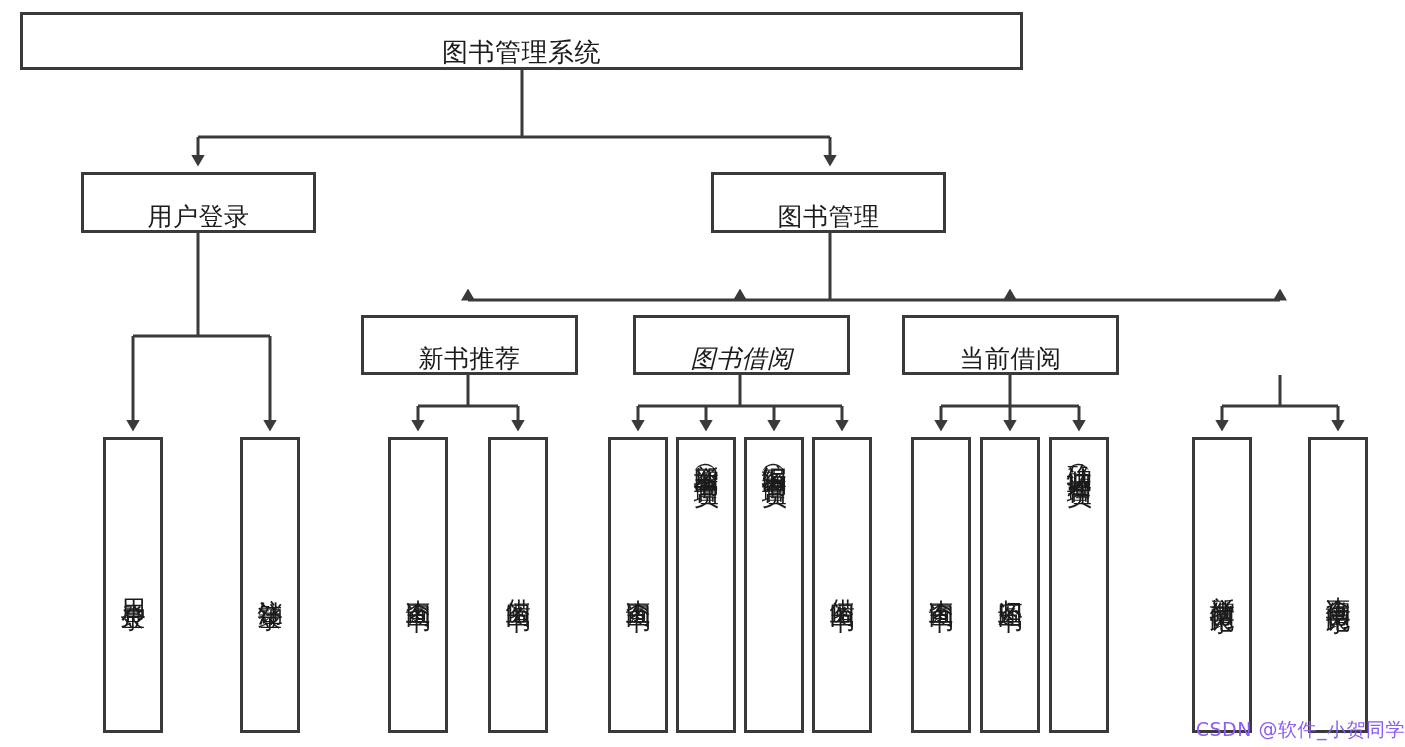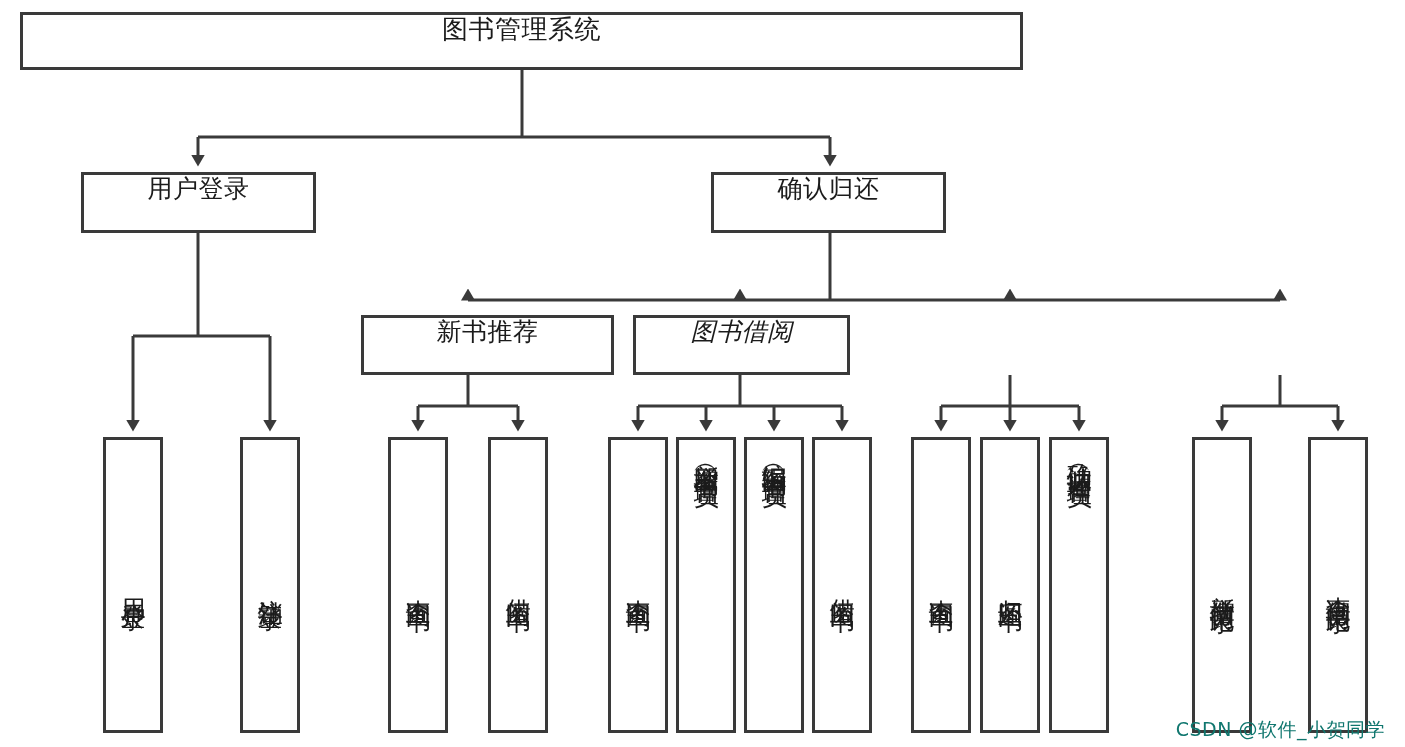--- a/index.html
+++ b/index.html
@@ -25,21 +25,21 @@
     width: 1405px;
     height: 747px;
     pointer-events: none;
   }
   .node {
     position: absolute;
     box-sizing: border-box;
     border: 3px solid #3a3a3a;
     background: #ffffff;
     display: flex;
-    align-items: flex-start;
+    align-items: flex-end;
     justify-content: center;
     color: #1b1b1b;
   }
   .node .label {
     display: block;
     text-align: center;
     letter-spacing: 0.5px;
     white-space: nowrap;
   }
   .node.horiz .label {
@@ -61,24 +61,24 @@
     font-size: 25px;
     line-height: 1.18;
     letter-spacing: 3px;
     white-space: nowrap;
   }
   .node.vert.tall-text {
     align-items: flex-start;
   }
   .watermark {
     position: absolute;
-    right: 20px;
+    right: 0;
     bottom: 4px;
     font-size: 19px;
-    color: #0f766e;
+    color: #8b5cf6;
     white-space: nowrap;
     letter-spacing: 0.5px;
   }
 </style>
 </head>
 <body>
 
 <div id="canvas">
 
   <svg class="wires" viewBox="0 0 1405 747" xmlns="http://www.w3.org/2000/svg">
@@ -132,29 +132,32 @@
   </svg>
 
   <div class="node horiz root" style="left:20px; top:12px; width:1003px; height:58px;">
     <span class="label">图书管理系统</span>
   </div>
 
   <div class="node horiz" style="left:81px; top:172px; width:235px; height:61px;">
     <span class="label">用户登录</span>
   </div>
   <div class="node horiz" style="left:711px; top:172px; width:235px; height:61px;">
-    <span class="label">确认归还</span>
-  </div>
-
-  <div class="node horiz" style="left:361px; top:315px; width:253px; height:60px;">
+    <span class="label">图书管理</span>
+  </div>
+
+  <div class="node horiz" style="left:361px; top:315px; width:217px; height:60px;">
     <span class="label">新书推荐</span>
   </div>
   <div class="node horiz" style="left:633px; top:315px; width:217px; height:60px;font-style:italic;">
     <span class="label">图书借阅</span>
   </div>
+  <div class="node horiz" style="left:902px; top:315px; width:217px; height:60px;">
+    <span class="label">当前借阅</span>
+  </div>
 
   <div class="node vert" style="left:103px; top:437px; width:60px; height:296px;">
     <span class="label">用户登录</span>
   </div>
   <div class="node vert" style="left:240px; top:437px; width:60px; height:296px;">
     <span class="label">注销登录</span>
   </div>
 
   <div class="node vert" style="left:388px; top:437px; width:60px; height:296px;">
     <span class="label">查询图书</span>

